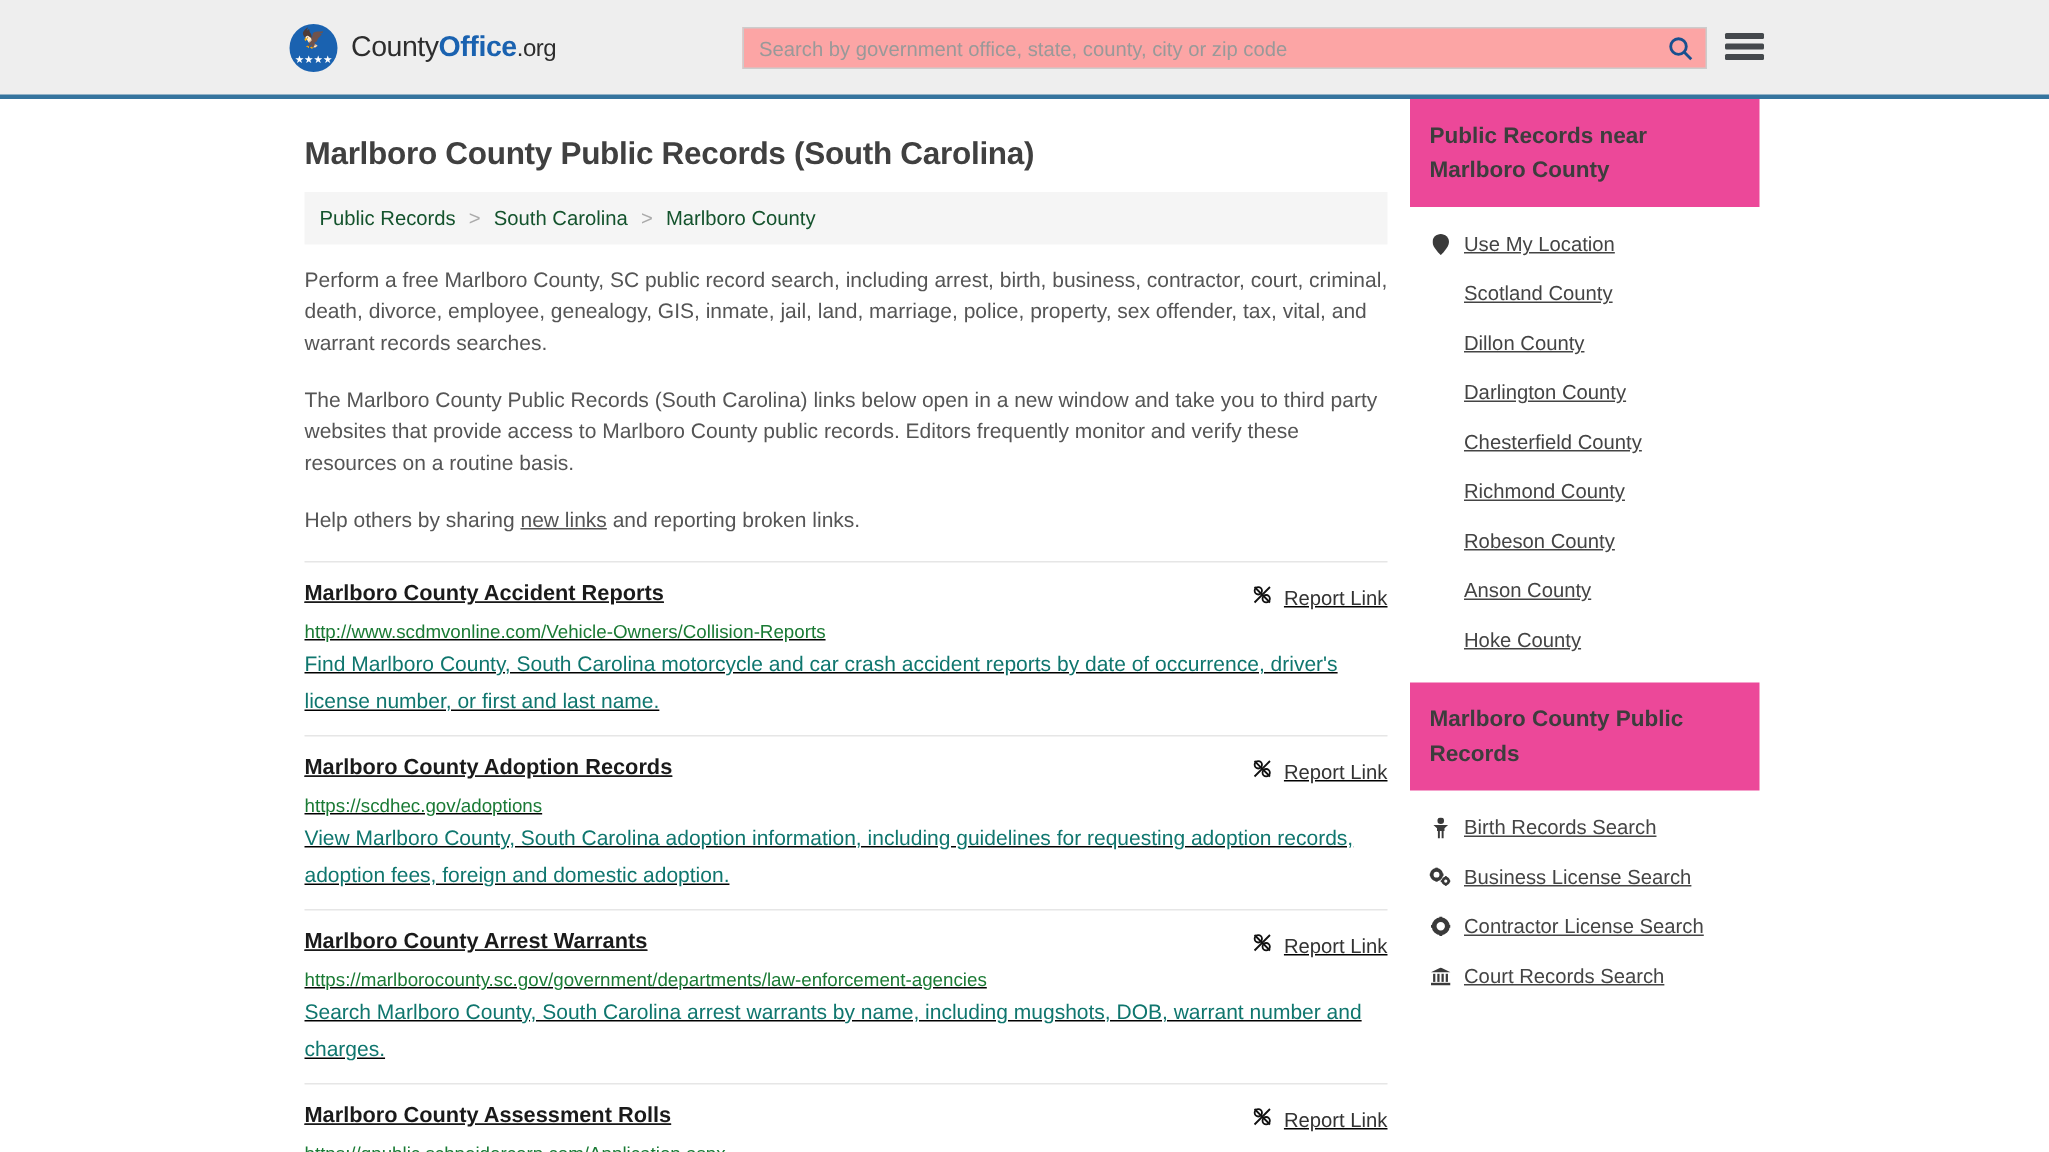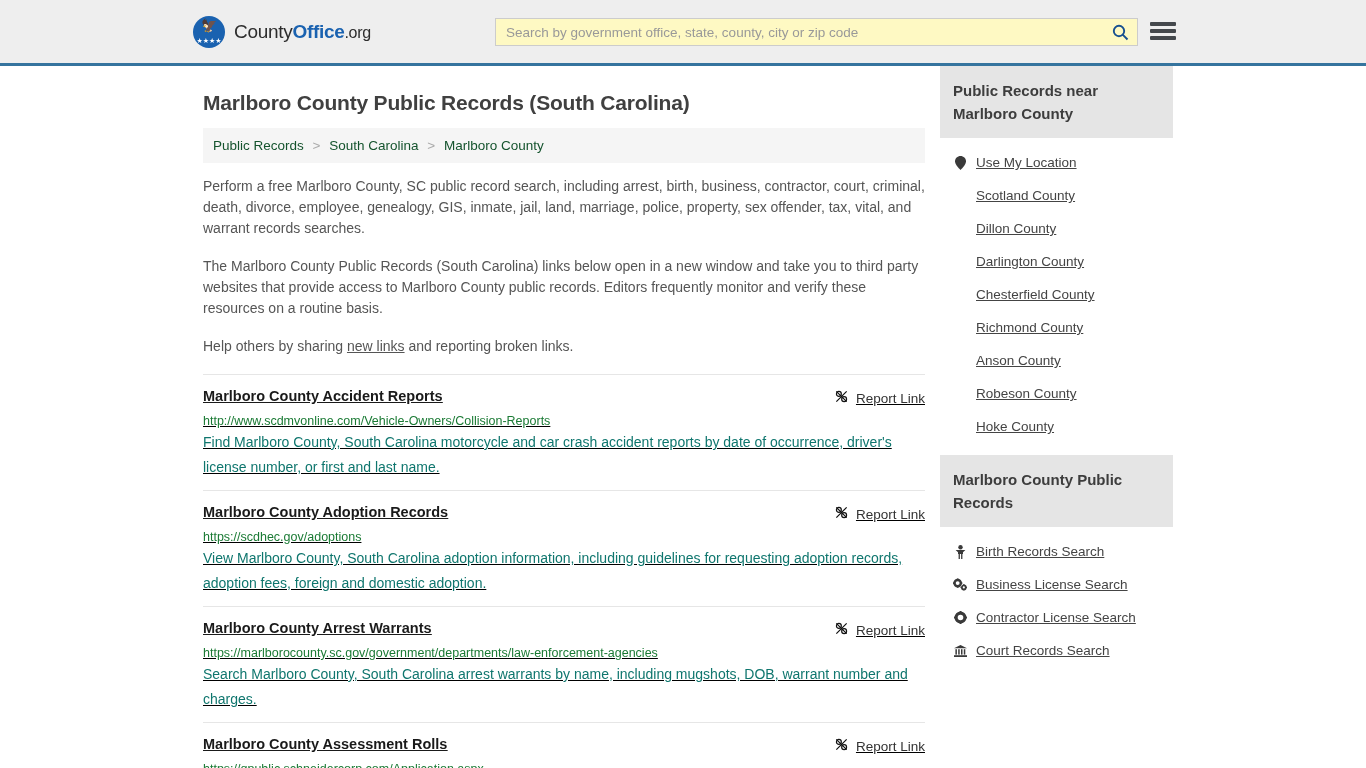--- a/index.html
+++ b/index.html
@@ -60,21 +60,21 @@
   .logo-text .t-county { color: #2d2d2d; }
   .logo-text .t-office { color: #1a62b0; font-weight: bold; }
   .logo-text .t-org { color: #2d2d2d; font-size: 16px; margin-top: 40px; }
 
   .search-wrap {
     position: absolute;
     left: 495px;
     top: 18px;
     width: 643px;
     height: 28px;
-    background: #fef9c3;
+    background: #fca5a5;
     border: 1px solid #cccccc;
     display: flex;
     align-items: flex-start;
   }
   .search-input {
     flex: 1;
     border: none;
     outline: none;
     background: transparent;
     font-family: "Liberation Sans", sans-serif;
@@ -191,21 +191,21 @@
   .record-desc {
     font-size: 14px;
     line-height: 25px;
     color: #0f766e;
     margin-top: 2px;
   }
 
   
   .side-panel { margin-bottom: 12px; }
   .side-header {
-    background: #e5e5e5;
+    background: #ec4899;
     padding: 13px 13px;
     font-size: 15px;
     font-weight: bold;
     color: #3d3d3d;
     line-height: 23px;
   }
   .side-list { padding: 8px 0 0 0; }
   .side-item {
     display: flex;
     align-items: center;
@@ -368,25 +368,25 @@
             <div class="side-item">
               <span class="side-ico spacer"></span>
               <a href="#">Chesterfield County</a>
             </div>
             <div class="side-item">
               <span class="side-ico spacer"></span>
               <a href="#">Richmond County</a>
             </div>
             <div class="side-item">
               <span class="side-ico spacer"></span>
+              <a href="#">Robeson County</a>
+            </div>
+            <div class="side-item">
+              <span class="side-ico spacer"></span>
               <a href="#">Anson County</a>
-            </div>
-            <div class="side-item">
-              <span class="side-ico spacer"></span>
-              <a href="#">Robeson County</a>
             </div>
             <div class="side-item">
               <span class="side-ico spacer"></span>
               <a href="#">Hoke County</a>
             </div>
           </div>
       </div>
 
       <div class="side-panel">
         <div class="side-header">Marlboro County Public Records</div>

